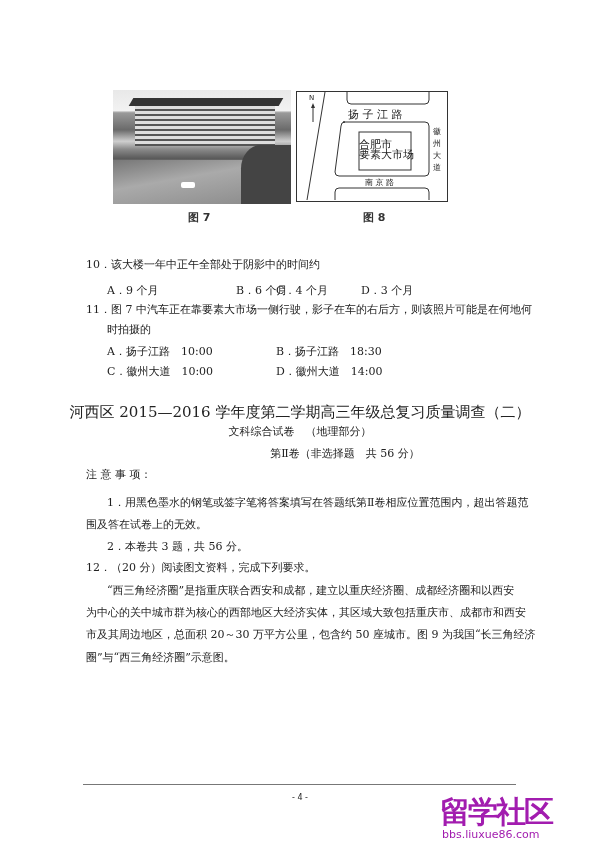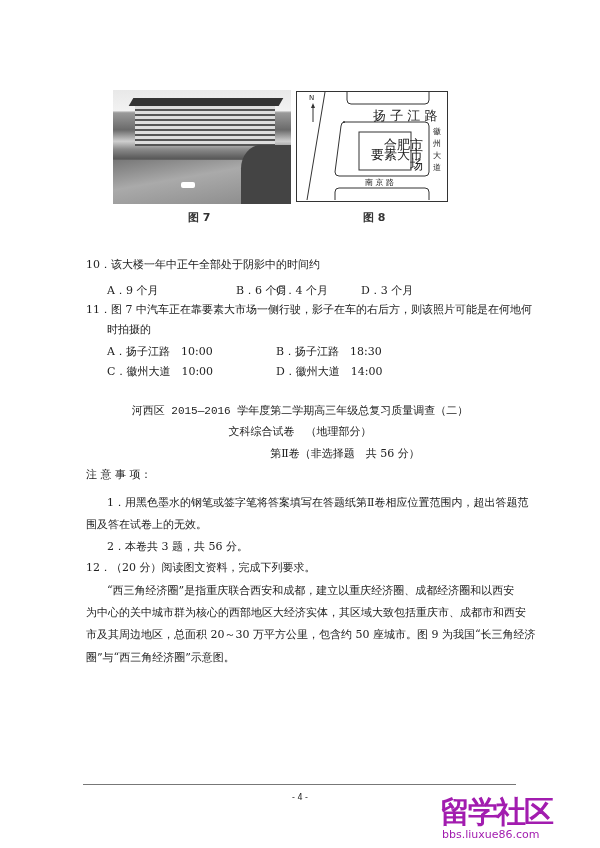--- a/index.html
+++ b/index.html
@@ -37,49 +37,49 @@
   <svg width="149" height="108" viewBox="0 0 149 108">
     <line x1="28" y1="0" x2="10" y2="108" stroke="#333" stroke-width="1"></line>
     <path d="M50 0 L50 8 Q50 12 54 12 L128 12 Q132 12 132 8 L132 0" fill="none" stroke="#333" stroke-width="1"></path>
     <path d="M46 30 L128 30 Q132 30 132 34 L132 80 Q132 84 128 84 L42 84 Q38 84 38 80 L44 34 Q44 30 48 30 Z" fill="none" stroke="#333" stroke-width="1"></path>
     <rect x="62" y="40" width="52" height="38" fill="none" stroke="#333" stroke-width="1"></rect>
     <path d="M38 108 L38 100 Q38 96 42 96 L128 96 Q132 96 132 100 L132 108" fill="none" stroke="#333" stroke-width="1"></path>
     <line x1="16" y1="14" x2="16" y2="30" stroke="#333" stroke-width="1"></line>
     <polygon points="14,16 16,11 18,16" fill="#333"></polygon>
   </svg>
   <span class="abs" style="left:12px;top:2px;font-size:7px;font-family:'DejaVu Sans',sans-serif;">N</span>
-  <span class="abs" style="left:76px;top:15px;font-size:13px;text-align:right;">扬 子 江 路</span>
+  <span class="abs" style="left:51px;top:15px;font-size:11px;text-align:right;">扬 子 江 路</span>
   <span class="abs" style="left:68px;top:85px;font-size:8px;">南 京 路</span>
   <div class="abs" style="left:136px;top:34px;font-size:8px;line-height:12px;width:10px;">
     <div>徽</div>
     <div>州</div>
     <div>大</div>
     <div>道</div>
   </div>
-  <div class="abs" style="left:62px;top:48px;width:64px;text-align:right;font-size:13px;line-height:10px;">
+  <div class="abs" style="left:62px;top:48px;width:64px;text-align:left;font-size:11px;line-height:10px;">
     <div>合肥市</div>
     <div>要素大市场</div>
   </div>
 </div>
 <div class="abs fig-cap" style="left:363px;top:210px;">图 8</div>
 
 <div class="abs q" style="left:86px;top:258px;">10．该大楼一年中正午全部处于阴影中的时间约</div>
 <div class="abs opt" style="left:107px;top:283px;">A．9 个月</div>
 <div class="abs opt" style="left:192px;top:283px;margin-left:44px;">B．6 个月</div>
 <div class="abs opt" style="left:276px;top:283px;">C．4 个月</div>
 <div class="abs opt" style="left:361px;top:283px;">D．3 个月</div>
 
 <div class="abs q" style="left:86px;top:303px;">11．图 7 中汽车正在靠要素大市场一侧行驶，影子在车的右后方，则该照片可能是在何地何</div>
 <div class="abs q" style="left:107px;top:323px;">时拍摄的</div>
 <div class="abs opt" style="left:107px;top:344px;">A．扬子江路　10:00</div>
 <div class="abs opt" style="left:276px;top:344px;">B．扬子江路　18:30</div>
 <div class="abs opt" style="left:107px;top:364px;">C．徽州大道　10:00</div>
 <div class="abs opt" style="left:276px;top:364px;">D．徽州大道　14:00</div>
 
-<div class="abs center" style="top:403px;font-size:11px;font-family:Liberation Mono, monospace;">河西区 2015—2016 学年度第二学期高三年级总复习质量调查（二）</div>
+<div class="abs center" style="top:403px;font-size:15px;">河西区 2015—2016 学年度第二学期高三年级总复习质量调查（二）</div>
 <div class="abs center" style="top:424px;">文科综合试卷　（地理部分）</div>
 <div class="abs center" style="top:446px;padding-left:45px;">第Ⅱ卷（非选择题　共 56 分）</div>
 <div class="abs q" style="left:86px;top:468px;">注 意 事 项：</div>
 <div class="abs q" style="left:107px;top:496px;">1．用黑色墨水的钢笔或签字笔将答案填写在答题纸第Ⅱ卷相应位置范围内，超出答题范</div>
 <div class="abs q" style="left:86px;top:518px;">围及答在试卷上的无效。</div>
 <div class="abs q" style="left:107px;top:540px;">2．本卷共 3 题，共 56 分。</div>
 
 <div class="abs q" style="left:86px;top:561px;">12．（20 分）阅读图文资料，完成下列要求。</div>
 <div class="abs q" style="left:107px;top:584px;">“西三角经济圈”是指重庆联合西安和成都，建立以重庆经济圈、成都经济圈和以西安</div>
 <div class="abs q" style="left:86px;top:606px;">为中心的关中城市群为核心的西部地区大经济实体，其区域大致包括重庆市、成都市和西安</div>

